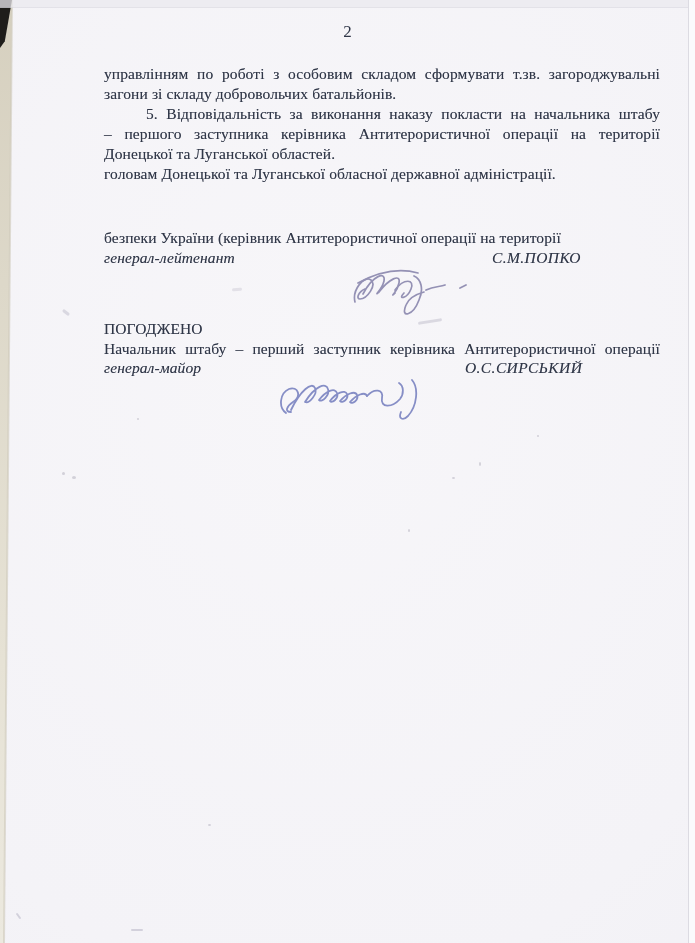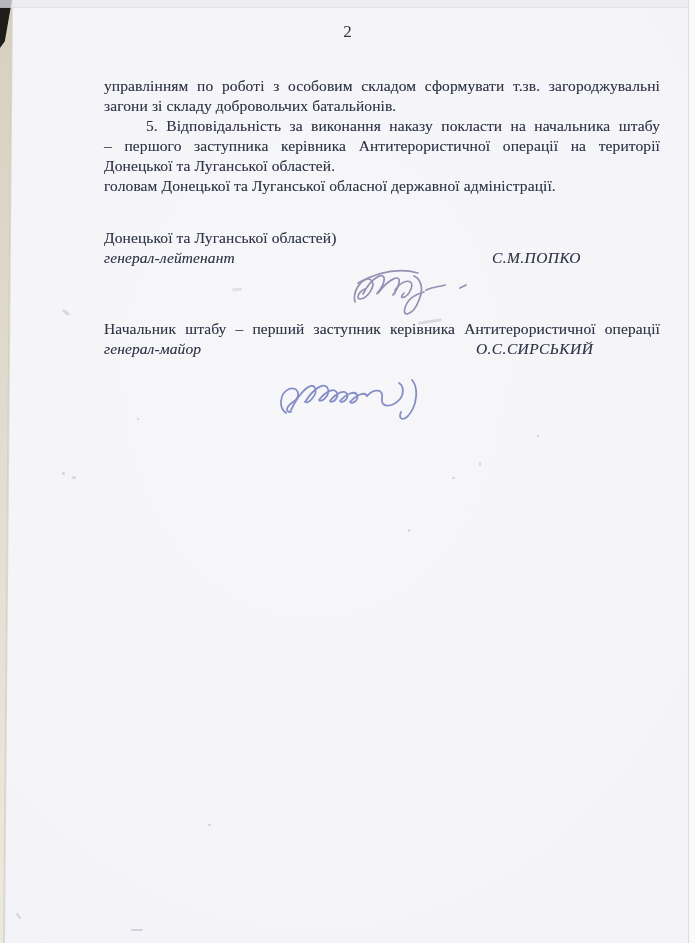--- a/index.html
+++ b/index.html
@@ -47,33 +47,33 @@
     text-align: center; font-size: 17px;
   }
 
   
   .tblock {
     position: absolute; left: 104px; width: 556px;
     font-size: 15.5px; line-height: 20px;
     letter-spacing: 0.1px;
     text-shadow: 0 0 0.5px rgba(48,55,72,.45);
   }
-  .body-block    { top: 76px; }
+  .body-block    { top: 64px; }
   .sign-block    { top: 228px; }
   .approve-block { top: 319px; line-height: 19.5px; }
 
   .line  { white-space: nowrap; }
   .wline { white-space: normal; }
   .jline { text-align: justify; text-align-last: justify; white-space: normal; }
   .indent { text-indent: 42px; }
 
   .rank-line { position: relative; font-style: italic; }
   .sig-name { position: absolute; top: 0; letter-spacing: .4px; text-align: center; }
   .name-popko    { left: 388px; }
-  .name-syrskyi  { left: 372px; }
+  .name-syrskyi  { left: 361px; }
 
   
   .sig { position: absolute; z-index: 3; }
   .sig-1 { left: 348px; top: 266px; }
   .sig-2 { left: 274px; top: 371px; }
 </style>
 </head>
 <body>
 
 <div class="scan">
@@ -89,40 +89,41 @@
   <div class="tblock body-block">
     <div class="jline">управлінням по роботі з особовим складом сформувати т.зв. загороджувальні</div>
     <div class="wline">загони зі складу добровольчих батальйонів.</div>
     <div class="jline indent">5. Відповідальність за виконання наказу покласти на начальника штабу</div>
     <div class="jline">– першого заступника керівника Антитерористичної операції на території</div>
     <div class="wline">Донецької та Луганської областей.</div>
     <div class="wline">головам Донецької та Луганської обласної державної адміністрації.</div>
   </div>
 
   <div class="tblock sign-block">
-    <div class="wline">Донецької та Луганської областей)</div>
+    <div class="wline">безпеки України (керівник Антитерористичної операції на території</div>
     <div class="rank-line">
       <span>генерал-лейтенант</span>
       <span class="sig-name name-popko">С.М.ПОПКО</span>
     </div>
   </div>
 
   <svg class="sig sig-1" width="140" height="58" viewBox="0 0 140 58">
     <g fill="none" stroke="#8c89af" stroke-width="1.7" stroke-linecap="round" stroke-linejoin="round" opacity="0.92">
       <path d="M7,36 C4,24 16,9 23,14 C29,19 19,33 12,33 C8,33 10,26 17,23"></path>
       <path d="M15,28 C25,9 38,5 36,15 C34,24 25,31 31,26 C41,13 53,7 51,17 C49,27 41,32 47,27"></path>
       <path d="M47,24 C56,12 67,13 63,23 C59,33 49,34 56,27"></path>
       <path d="M10,17 C32,5 52,2 70,7"></path>
       <path d="M66,10 C73,13 76,23 71,34 C65,50 52,53 58,39 C61,31 69,28 76,26"></path>
       <path d="M78,24 C86,20 92,21 97,19"></path>
       <path d="M112,22 l6,-3"></path>
     </g>
   </svg>
 
   <div class="tblock approve-block">
+    <div class="line">ПОГОДЖЕНО</div>
     <div class="jline">Начальник штабу – перший заступник керівника Антитерористичної операції</div>
     <div class="rank-line">
       <span>генерал-майор</span>
       <span class="sig-name name-syrskyi">О.С.СИРСЬКИЙ</span>
     </div>
   </div>
 
   <svg class="sig sig-2" width="182" height="54" viewBox="0 0 182 54">
     <g fill="none" stroke="#7d86c2" stroke-width="1.8" stroke-linecap="round" stroke-linejoin="round" opacity="0.92">
       <path d="M12,42 C4,36 6,22 15,18 C24,15 28,25 19,31 C13,35 10,41 17,41"></path>

